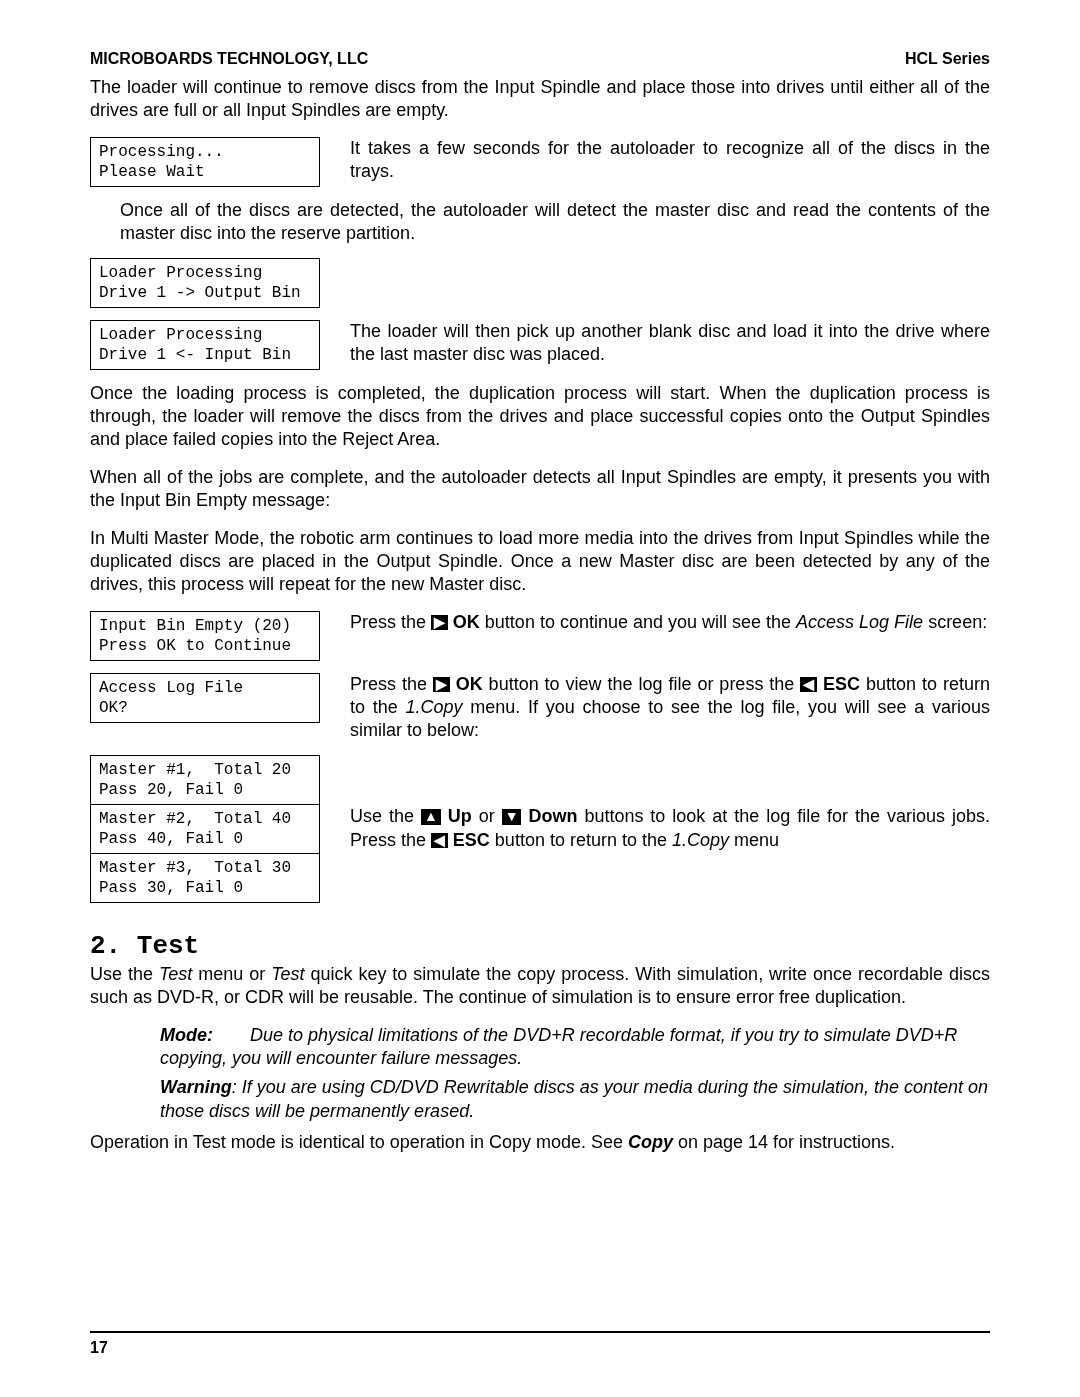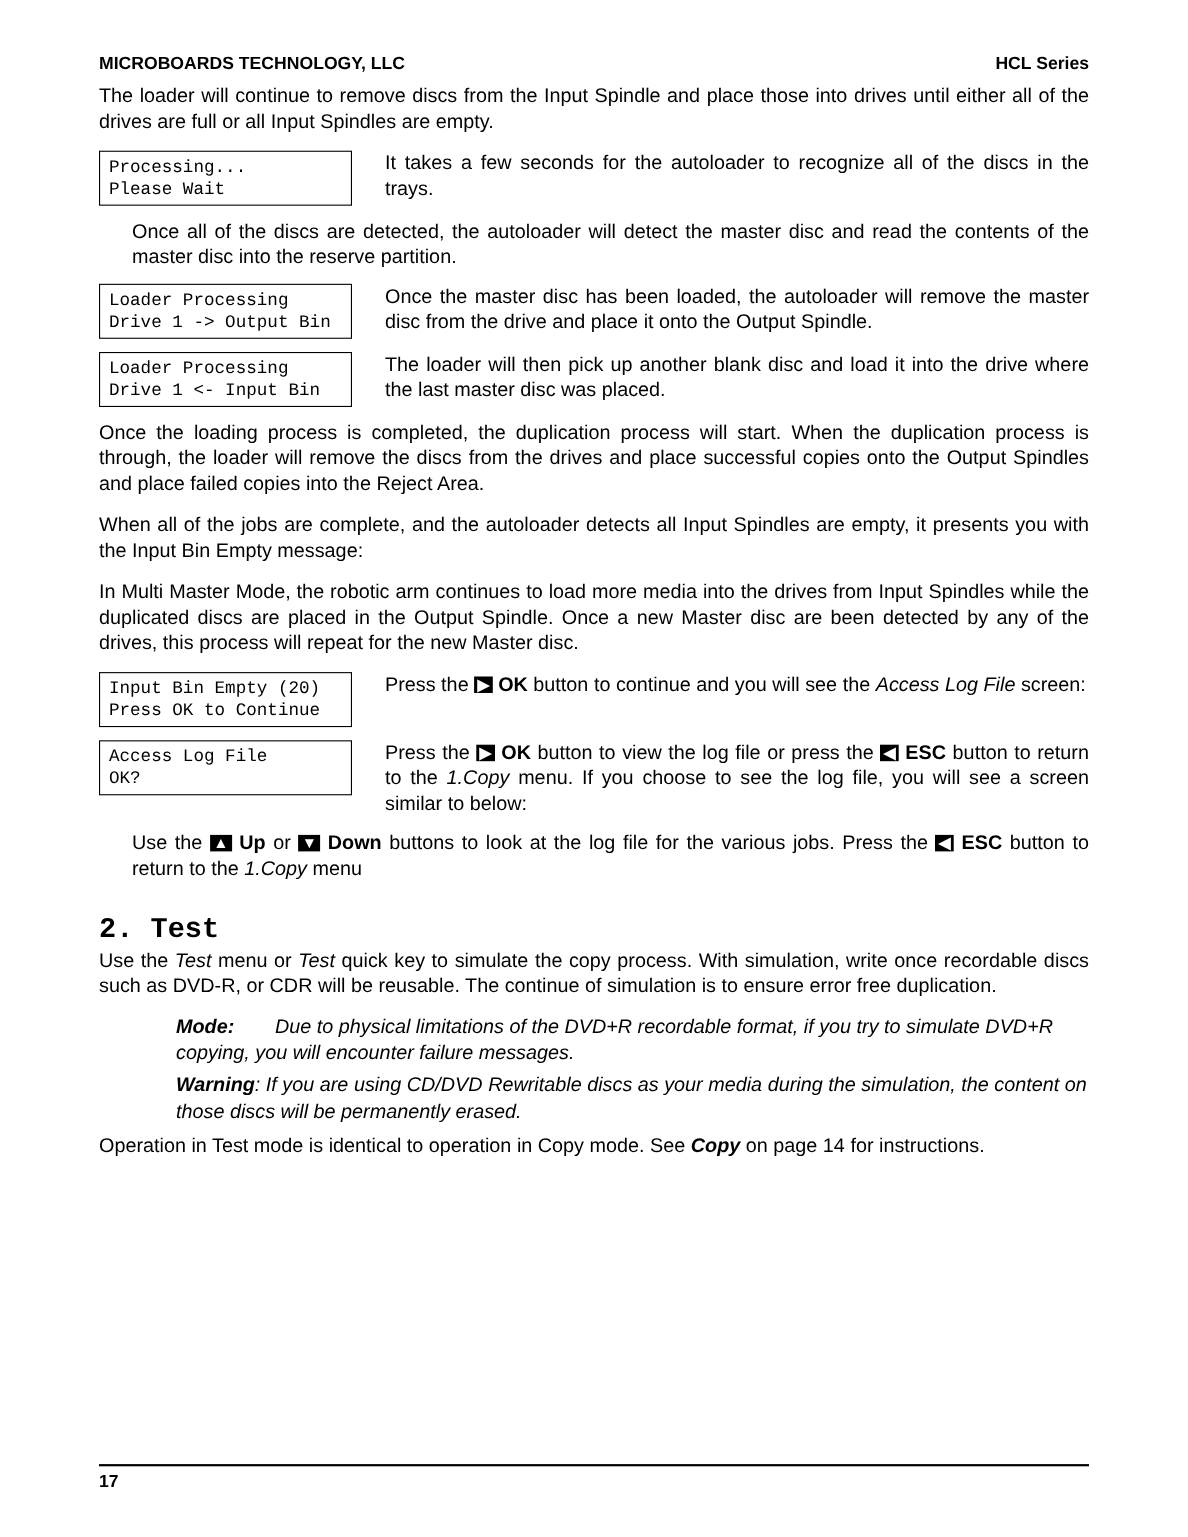--- a/index.html
+++ b/index.html
@@ -125,21 +125,20 @@
     <div class="desc">It takes a few seconds for the autoloader to recognize all of the discs in the trays.</div>
   </div>
 
   <div class="row">
     <div class="desc">Once all of the discs are detected, the autoloader will detect the master disc and read the contents of the master disc into the reserve partition.</div>
   </div>
 
   <div class="row">
     <div class="lcd">Loader Processing
 Drive 1 -&gt; Output Bin</div>
-    <div class="desc">Once the master disc has been loaded, the autoloader will remove the master disc from the drive and place it onto the Output Spindle.</div>
   </div>
 
   <div class="row">
     <div class="lcd">Loader Processing
 Drive 1 &lt;- Input Bin</div>
     <div class="desc">The loader will then pick up another blank disc and load it into the drive where the last master disc was placed.</div>
   </div>
 
   <p class="para">Once the loading process is completed, the duplication process will start. When the duplication process is through, the loader will remove the discs from the drives and place successful copies onto the Output Spindles and place failed copies into the Reject Area.</p>
   <p class="para">When all of the jobs are complete, and the autoloader detects all Input Spindles are empty, it presents you with the Input Bin Empty message:</p>
@@ -153,25 +152,33 @@
       <span class="bold">OK</span><span> button to continue and you will see the </span><span class="italic">Access Log File</span><span> screen:</span>
     </div>
   </div>
 
   <div class="row">
     <div class="lcd">Access Log File
 OK?</div>
     <div class="desc">
       <span>Press the </span><span class="btn">▶</span>
       <span class="bold">OK</span><span> button to view the log file or press the </span><span class="btn">◀</span>
-      <span class="bold">ESC</span><span> button to return to the </span><span class="italic">1.Copy</span><span> menu. If you choose to see the log file, you will see a screen similar to below:</span>
-    </div>
-  </div>
-
-  <div class="row">
+      <span class="bold">ESC</span><span> button to return to the </span><span class="italic">1.Copy</span><span> menu. If you choose to see the log file, you will see a various similar to below:</span>
+    </div>
+  </div>
+
+  <div class="row">
+    <div class="lcd-stack">
+      <div class="lcd tall">Master #1,  Total 20
+Pass 20, Fail 0</div>
+      <div class="lcd tall">Master #2,  Total 40
+Pass 40, Fail 0</div>
+      <div class="lcd tall">Master #3,  Total 30
+Pass 30, Fail 0</div>
+    </div>
     <div class="desc" style="align-self:center;">
       <span>Use the </span><span class="btn">▲</span>
       <span class="bold">Up</span><span> or </span><span class="btn">▼</span>
       <span class="bold">Down</span><span> buttons to look at the log file for the various jobs. Press the </span><span class="btn">◀</span>
       <span class="bold">ESC</span><span> button to return to the </span><span class="italic">1.Copy</span><span> menu</span>
     </div>
   </div>
 
   <h2 class="section">2. Test</h2>
   <p class="para" style="margin-top:2px;">

